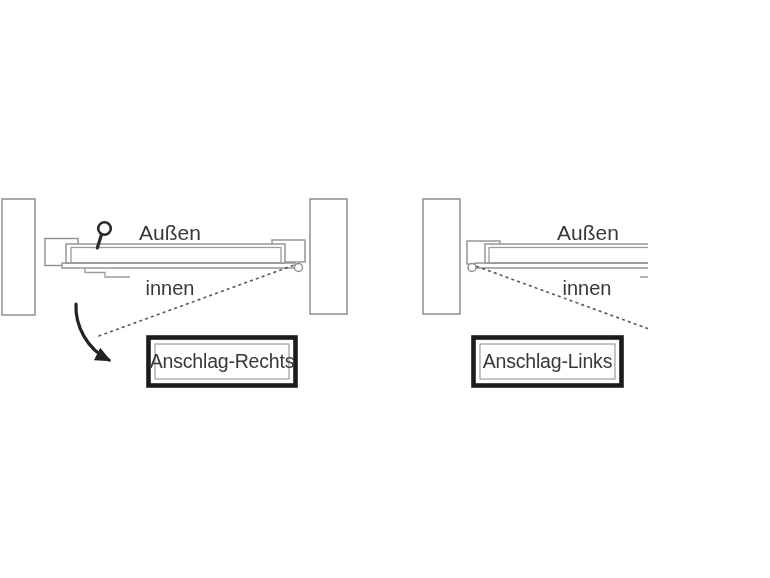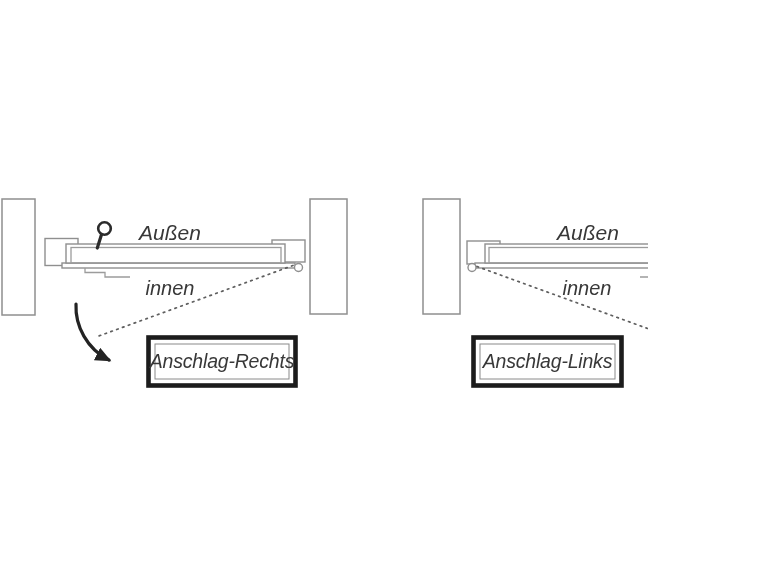--- a/index.html
+++ b/index.html
@@ -1,18 +1,18 @@
 <!DOCTYPE html>
 <html><head>
 <meta charset="utf-8">
 <style>
   html,body { margin:0; padding:0; background:#ffffff; }
   .stage {
     position:relative; width:648px; height:578px; background:#ffffff;
-    font-family:"Liberation Sans", sans-serif; overflow:hidden;font-style:italic;
+    font-family:"Liberation Sans", sans-serif; overflow:hidden;
   }
   svg { display:block; }
   .wall        { fill:none; stroke:#8f8f8f; stroke-width:1.5; }
   .outline     { fill:#ffffff; stroke:#8f8f8f; stroke-width:1.4; }
   .thinline    { fill:none; stroke:#9c9c9c; stroke-width:1.3; }
   .hatchline   { stroke:#9c9c9c; stroke-width:1.1; }
   .handle-ring { fill:#ffffff; stroke:#2b2b2b; stroke-width:2.6; }
   .handle-stem { fill:none; stroke:#2b2b2b; stroke-width:3.2; stroke-linecap:round; }
   .dotted      { fill:none; stroke:#5f5f5f; stroke-width:1.7;
                  stroke-dasharray:1.6 4.6; stroke-linecap:round; }

